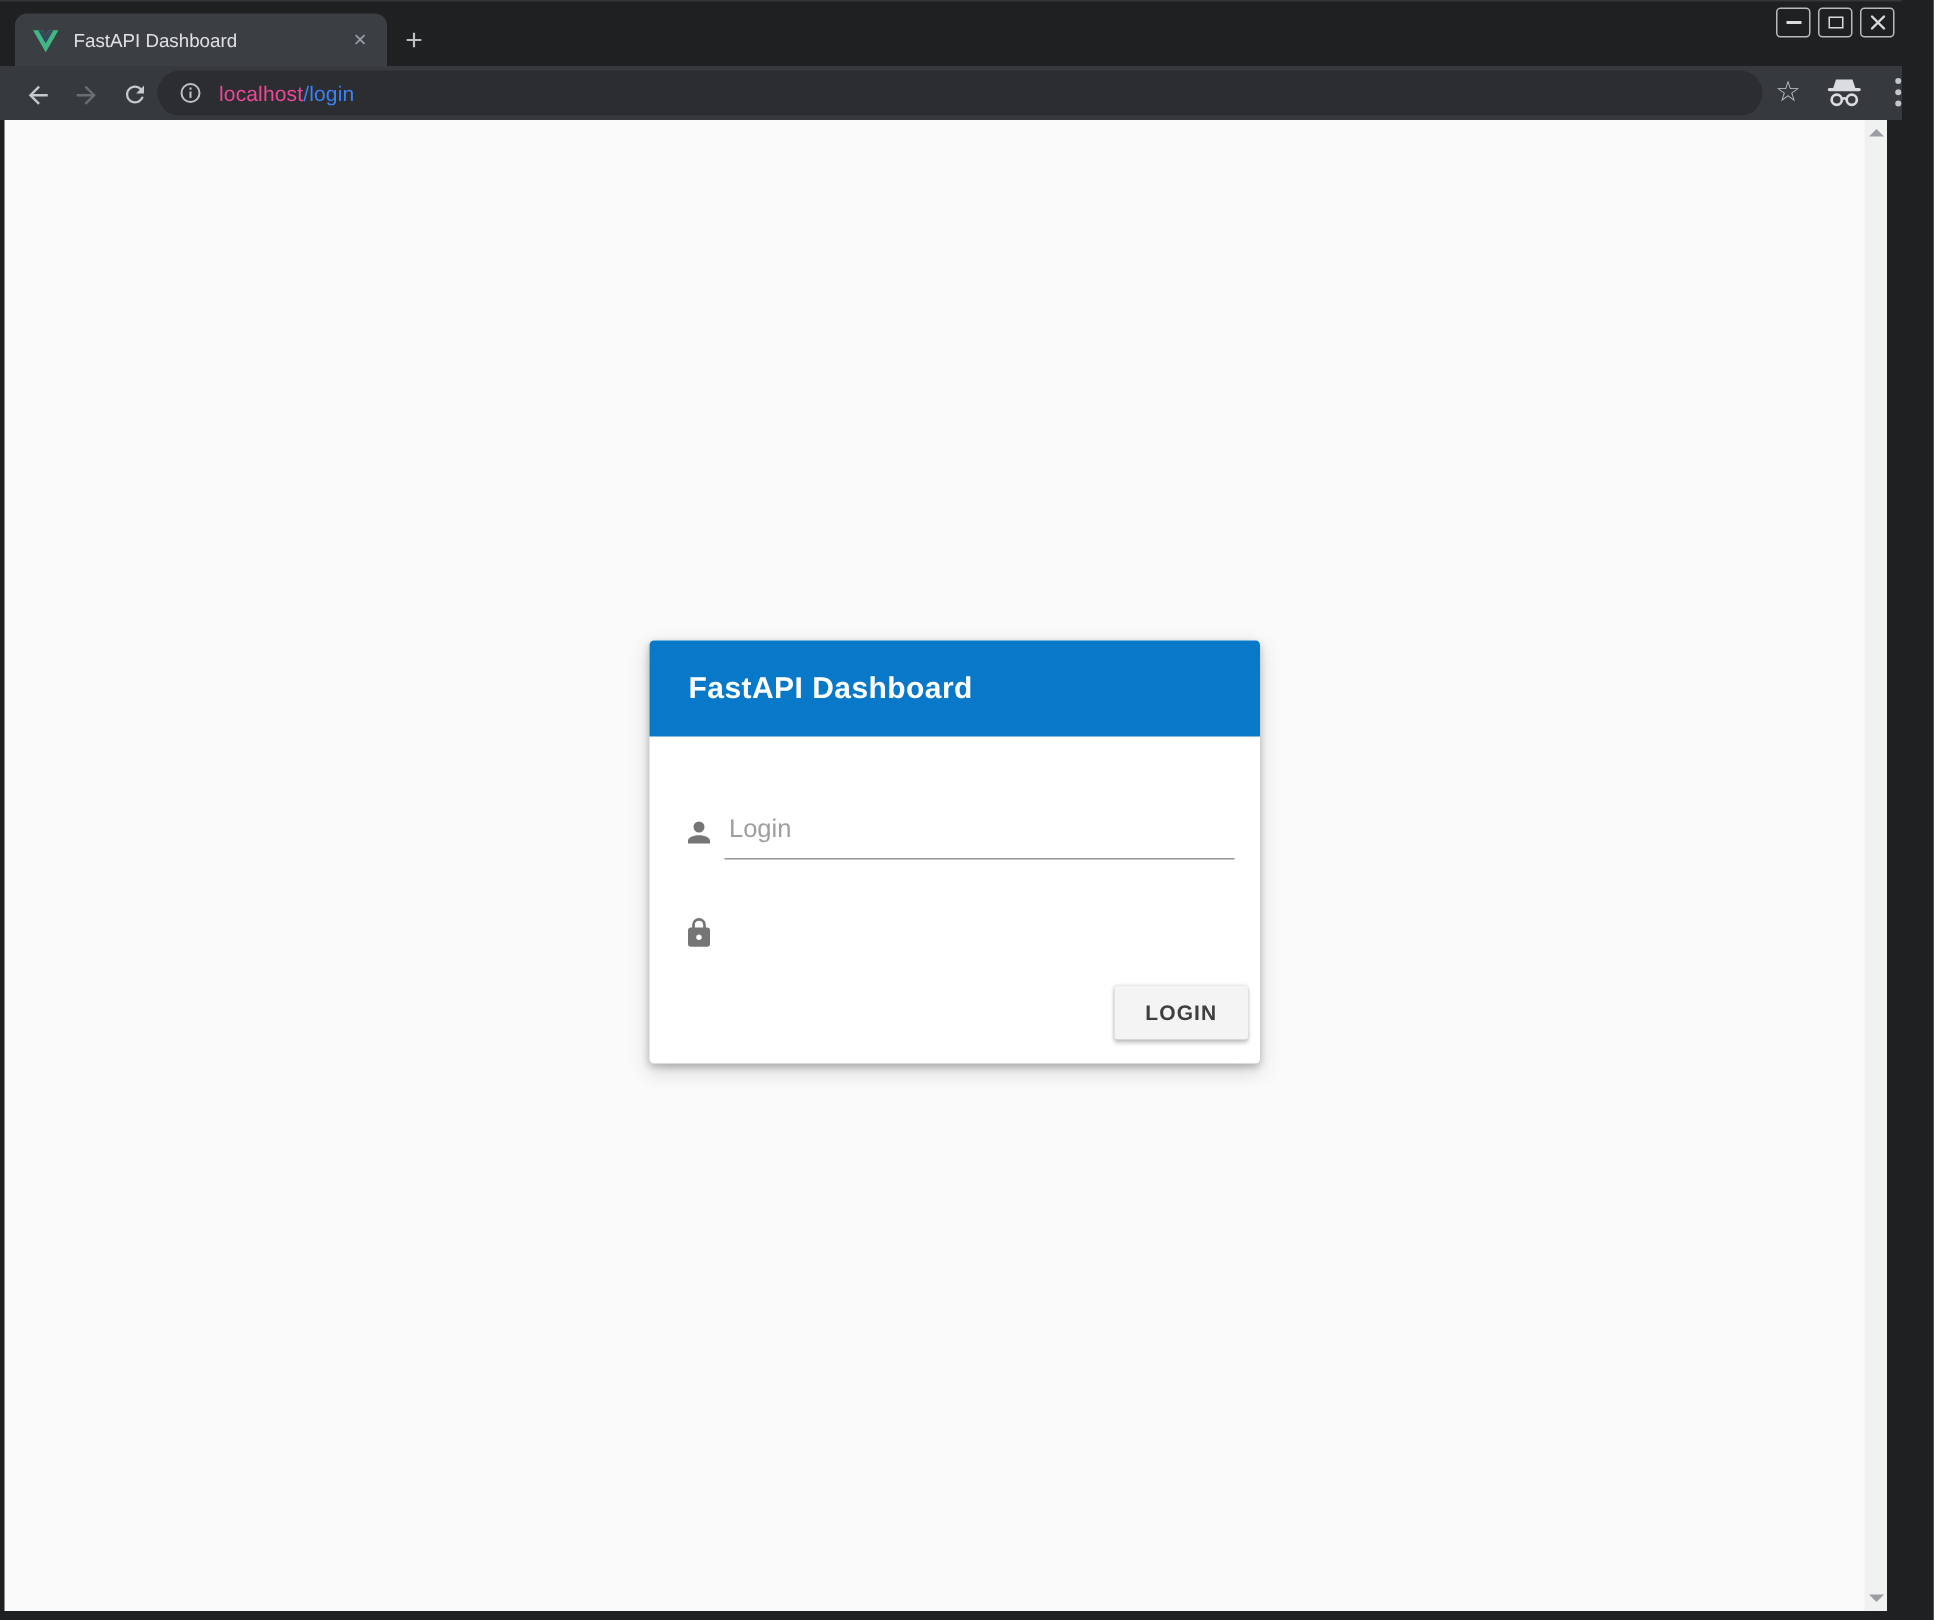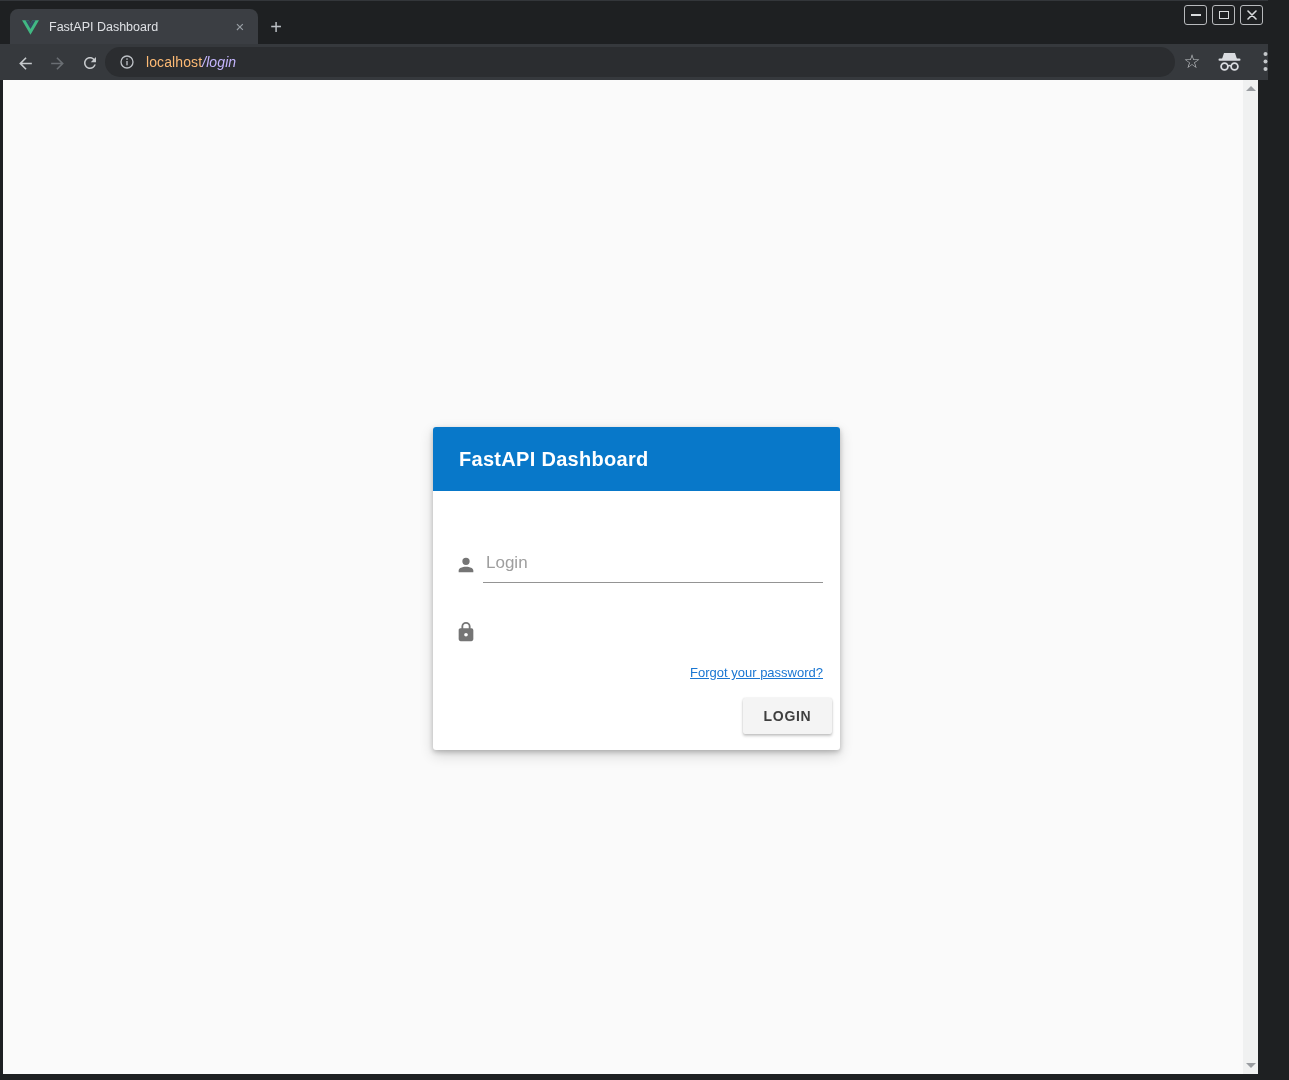--- a/index.html
+++ b/index.html
@@ -25,40 +25,40 @@
   .glyph-max { width:10px; height:8px; border:1.5px solid #d9dbdd; }
 
   
   .toolbar { position:absolute; top:44px; left:0; right:0; height:36px; background:#36393d; }
   .nav-btn { position:absolute; top:8px; width:22px; height:22px; display:flex; align-items:center; justify-content:center; }
   .nav-back { left:14px; } .nav-fwd { left:46px; } .nav-reload { left:79px; }
 
   .omnibox { position:absolute; left:105px; top:3px; width:1070px; height:30px; background:#2b2d30;
              border-radius:15px; display:flex; align-items:center; padding:0 14px; }
   .url { font-size:14px; margin-left:11px; letter-spacing:0.1px; }
-  .url-host { color:#fdba74; } .url-path { color:#c4b5fd;font-style:italic; }
+  .url-host { color:#ec4899; } .url-path { color:#3b82f6; }
 
   .star-icon { position:absolute; left:1181px; top:4px; width:22px; height:26px; color:#c4c7ca; font-size:19px;
                display:flex; align-items:center; justify-content:center; }
   .incog-icon { position:absolute; left:1216px; top:8px; }
   .menu-icon { position:absolute; left:1257px; top:7px; width:16px; display:flex; justify-content:center; }
 
   
   .content { position:absolute; top:80px; left:3px; right:10px; bottom:6px; background:#fafafa; }
   .scrollbar { position:absolute; right:0; top:0; width:15px; height:100%; background:#f0f1f1; }
   .sb-arrow { position:absolute; left:3px; width:0; height:0; border-left:5px solid transparent; border-right:5px solid transparent; }
   .sb-up { top:6px; border-bottom:5px solid #9a9da1; }
   .sb-down { bottom:6px; border-top:5px solid #9a9da1; }
 
   
   .card { position:absolute; left:430px; top:347px; width:407px; background:#ffffff; border-radius:3px;
           box-shadow:0 2px 5px rgba(0,0,0,0.22), 0 5px 14px rgba(0,0,0,0.16); }
   .card-header { height:64px; background:#0878c9; border-radius:3px 3px 0 0; display:flex; align-items:center; padding-left:26px; }
   .card-title { color:#ffffff; font-size:20px; font-weight:700; letter-spacing:0.3px; }
-  .card-body { padding:48px 0 8px; }
+  .card-body { padding:38px 0 8px; }
 
   .field-row { display:flex; align-items:flex-end; margin:0 17px 23px 22px; height:44px; }
   .field-icon { width:22px; height:22px; margin:0 6px 7px 0; flex:0 0 auto; }
   .field-input { flex:1; border:none; border-bottom:1px solid #949494; background:transparent;
                  font-size:17px; color:#424242; padding:0 0 9px 3px; outline:none;
                  font-family:"Liberation Sans", sans-serif; }
   .field-input::placeholder { color:#9e9e9e; opacity:1; }
   .row-last { margin-bottom:0; }
 
   .forgot-row { text-align:right; margin:13px 17px 0; }
@@ -163,23 +163,20 @@
           </svg>
           <input class="field-input" type="text" placeholder="Login" style="">
         </div>
 
         <div class="field-row row-last">
           <svg class="field-icon" viewBox="0 0 24 24">
             <path d="M12,17A2,2 0 0,0 14,15C14,13.89 13.1,13 12,13A2,2 0 0,0 10,15A2,2 0 0,0 12,17M18,8A2,2 0 0,1 20,10V20A2,2 0 0,1 18,22H6A2,2 0 0,1 4,20V10C4,8.89 4.9,8 6,8H7V6A5,5 0 0,1 12,1A5,5 0 0,1 17,6V8H18M12,3A3,3 0 0,0 9,6V8H15V6A3,3 0 0,0 12,3Z" fill="#757575"></path>
           </svg>
         </div>
 
-        <div class="forgot-row">
-          <a class="forgot-link" href="#">Forgot your password?</a>
-        </div>
 
         <div class="button-row">
           <button class="login-btn">LOGIN</button>
         </div>
 
       </div>
     </div>
 
     <div class="scrollbar">
       <div class="sb-arrow sb-up"></div>

